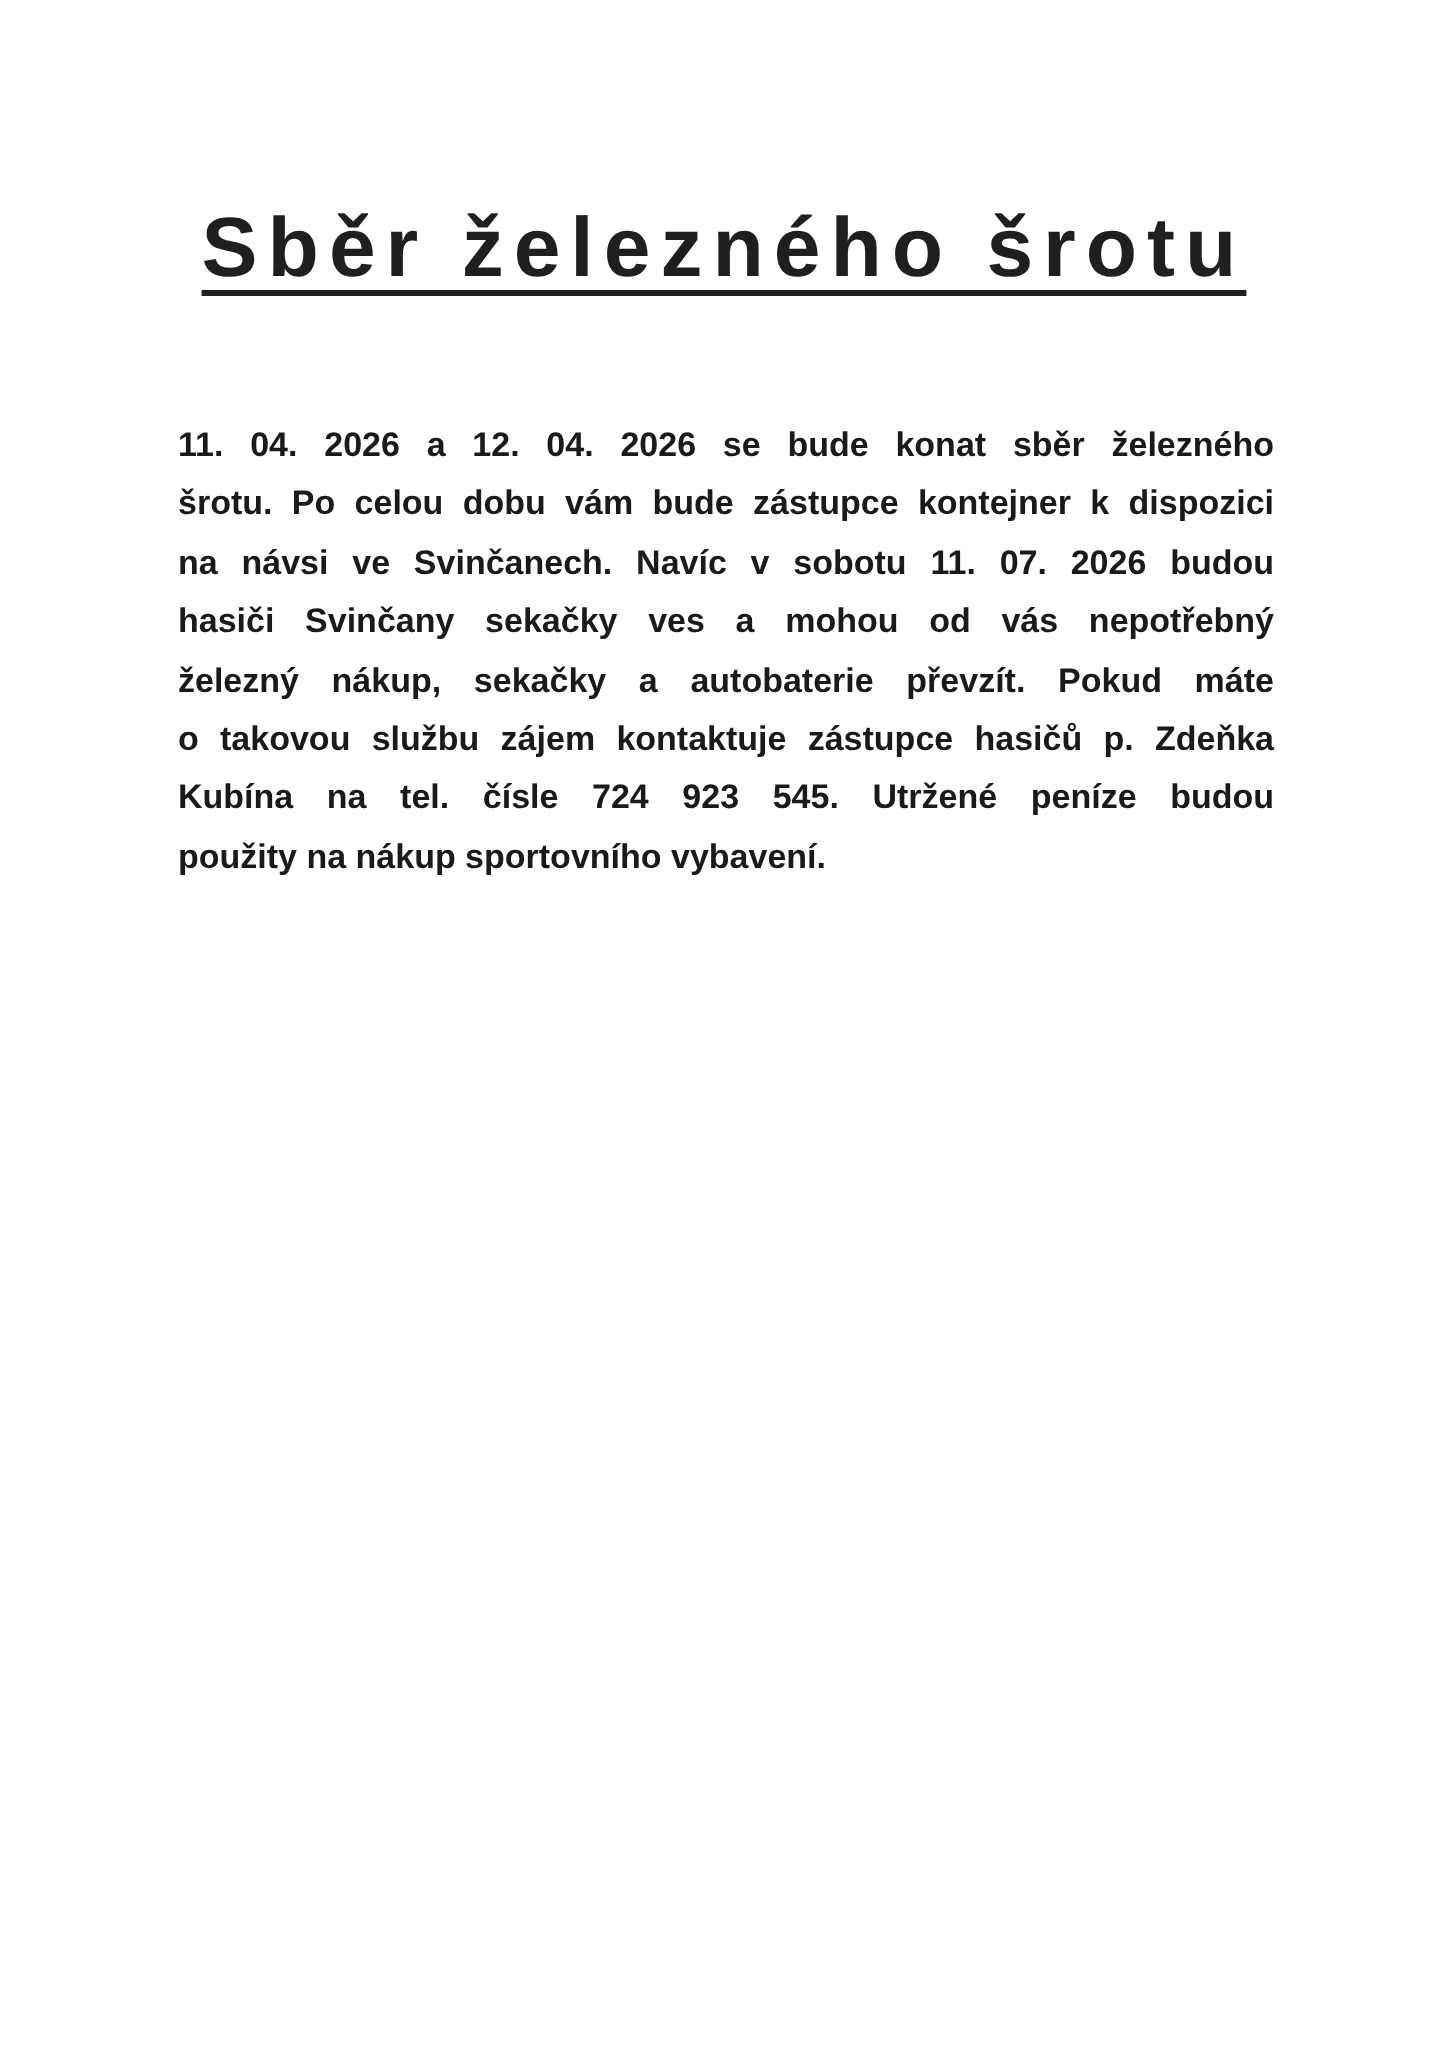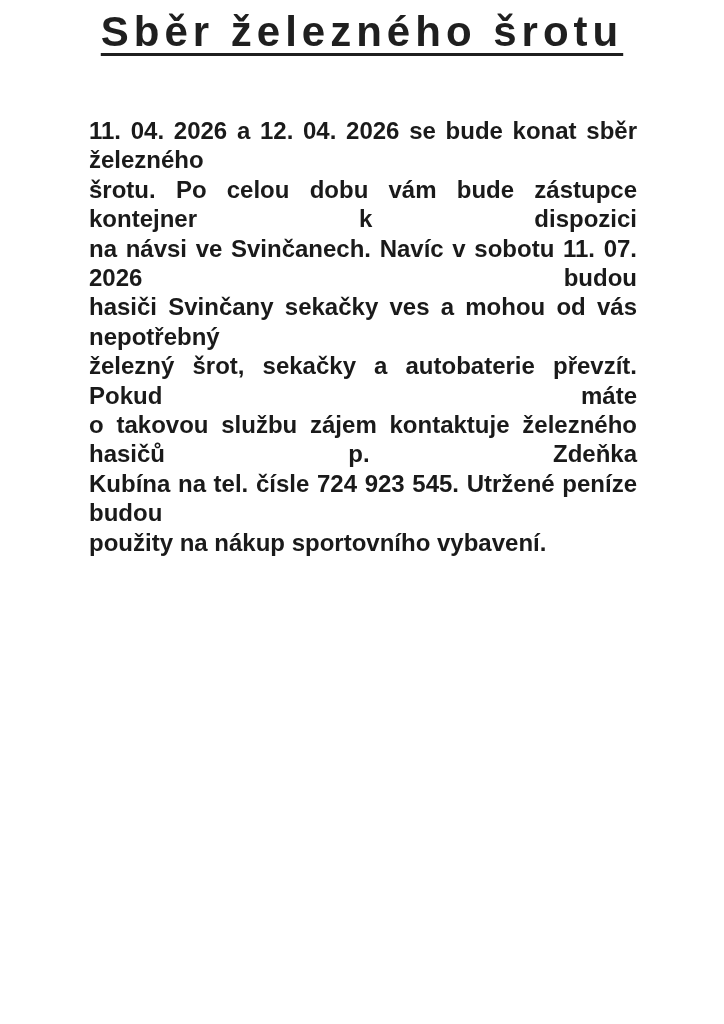--- a/index.html
+++ b/index.html
@@ -11,38 +11,39 @@
   .page {
     position: relative;
     width: 724px;
     height: 1024px;
     margin: 0 auto;
     background: #ffffff;
     color: #1a1a1a;
     overflow: hidden;
   }
   .title-block {
+    margin-top: 92px;
     text-align: center;
   }
   .title-line {
     display: block;
     font-size: 42px;
     font-weight: 700;
     letter-spacing: 5px;
     line-height: 64px;
     color: #1f1f1f;
     text-decoration: underline;
     text-decoration-thickness: 3px;
     text-underline-offset: 7px;
     white-space: nowrap;
   }
   .body-text {
     margin: 52px 0 0 89px;
     width: 548px;
-    font-size: 24px;
+    font-size: 17px;
     font-weight: 700;
     line-height: 29.4px;
     color: #1a1a1a;
   }
   .para-line {
     text-align: justify;
     text-align-last: justify;
     white-space: normal;
   }
   .para-line.last {
@@ -56,19 +57,19 @@
 
   <div class="title-block">
     <span class="title-line">Sběr železného šrotu</span>
   </div>
 
   <div class="body-text">
     <div class="para-line">11. 04. 2026 a 12. 04. 2026 se bude konat sběr železného</div>
     <div class="para-line">šrotu. Po celou dobu vám bude zástupce kontejner k dispozici</div>
     <div class="para-line">na návsi ve Svinčanech. Navíc v sobotu 11. 07. 2026 budou</div>
     <div class="para-line">hasiči Svinčany sekačky ves a mohou od vás nepotřebný</div>
-    <div class="para-line">železný šrot, sekačky a autobaterie převzít. Pokud máte</div>
-    <div class="para-line">o takovou službu zájem kontaktuje železného hasičů p. Zdeňka</div>
+    <div class="para-line">železný nákup, sekačky a autobaterie převzít. Pokud máte</div>
+    <div class="para-line">o takovou službu zájem kontaktuje zástupce hasičů p. Zdeňka</div>
     <div class="para-line">Kubína na tel. čísle 724 923 545. Utržené peníze budou</div>
     <div class="para-line last">použity na nákup sportovního vybavení.</div>
   </div>
 
 </div>
 
 </body></html>

